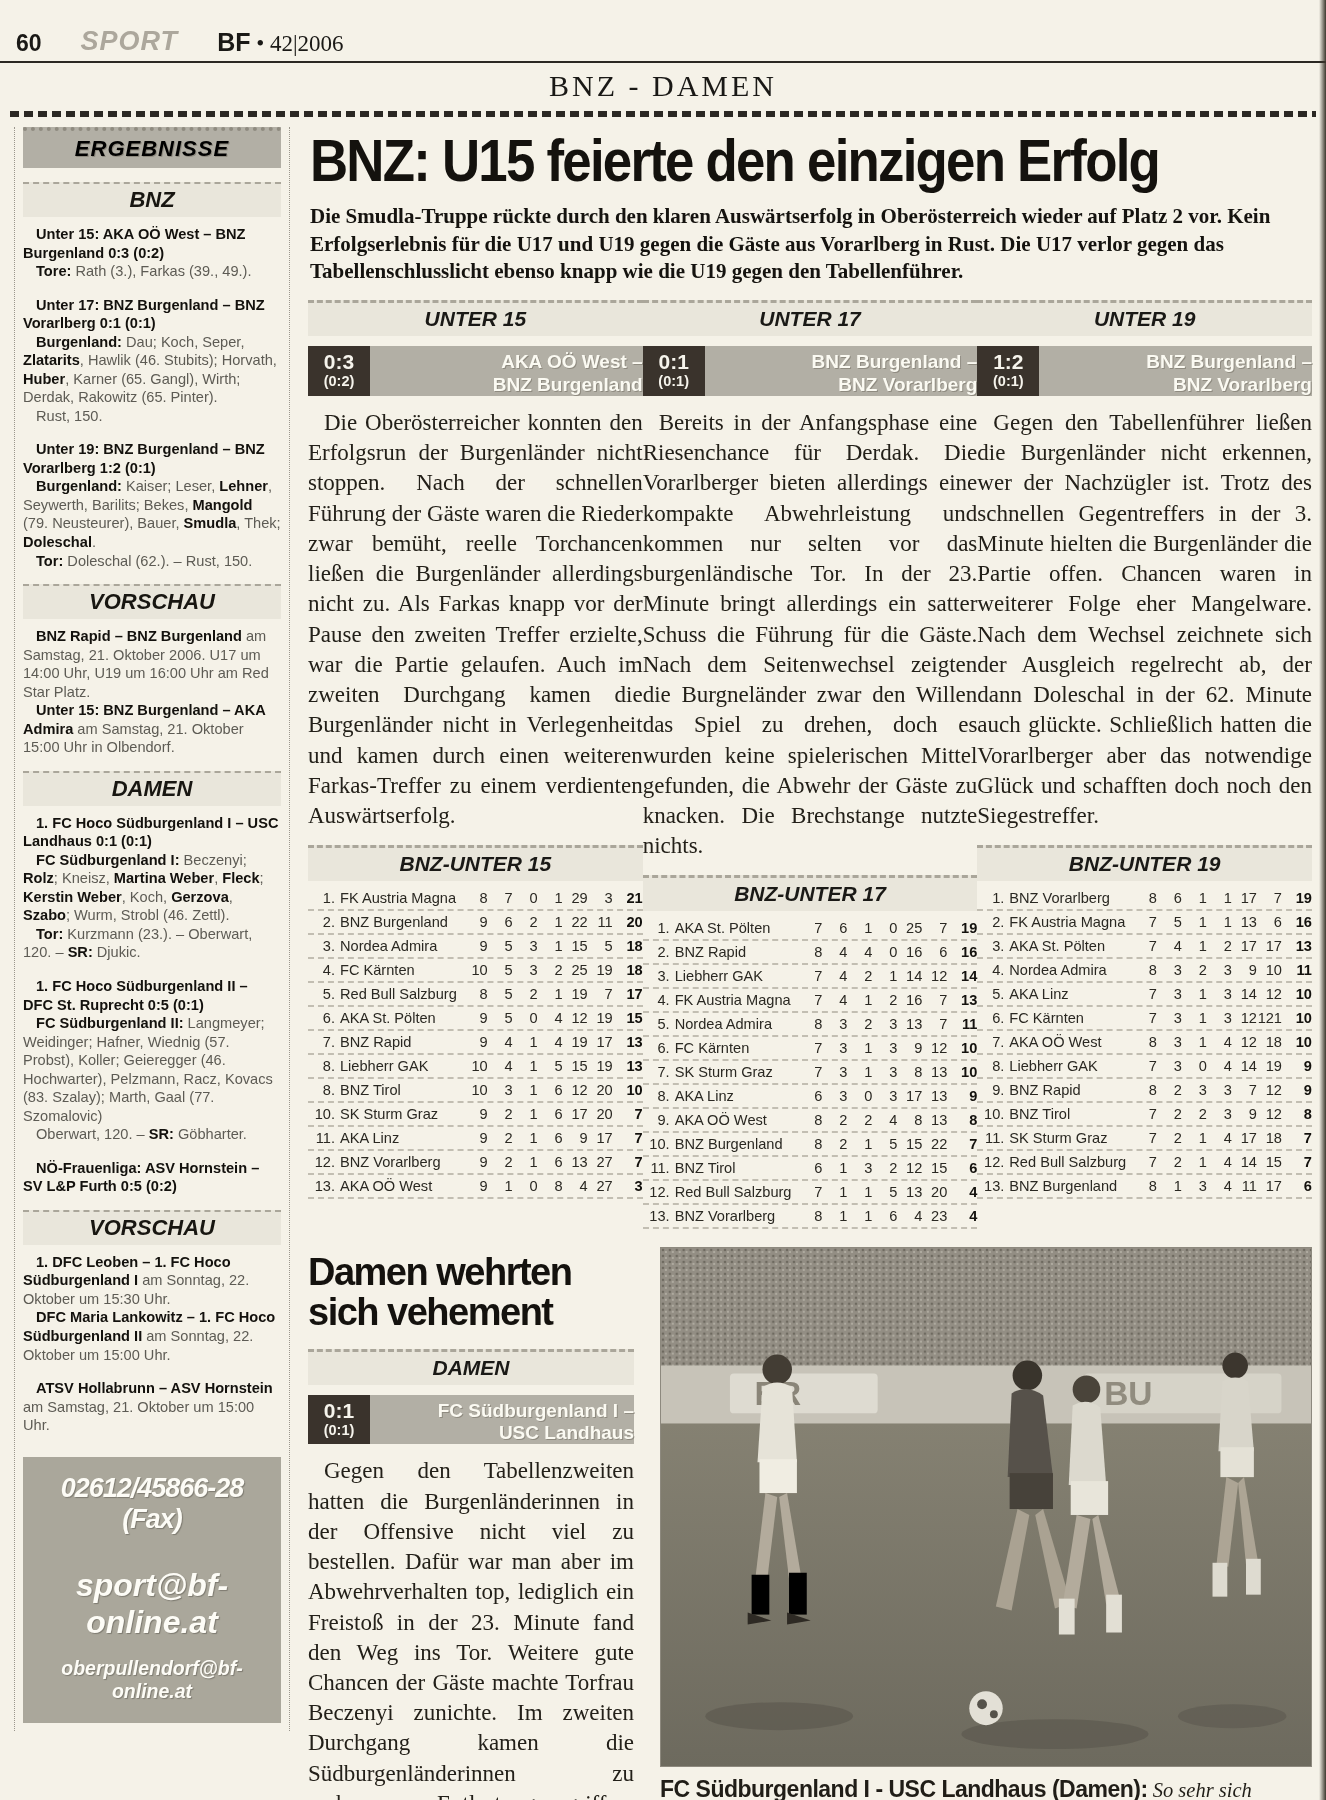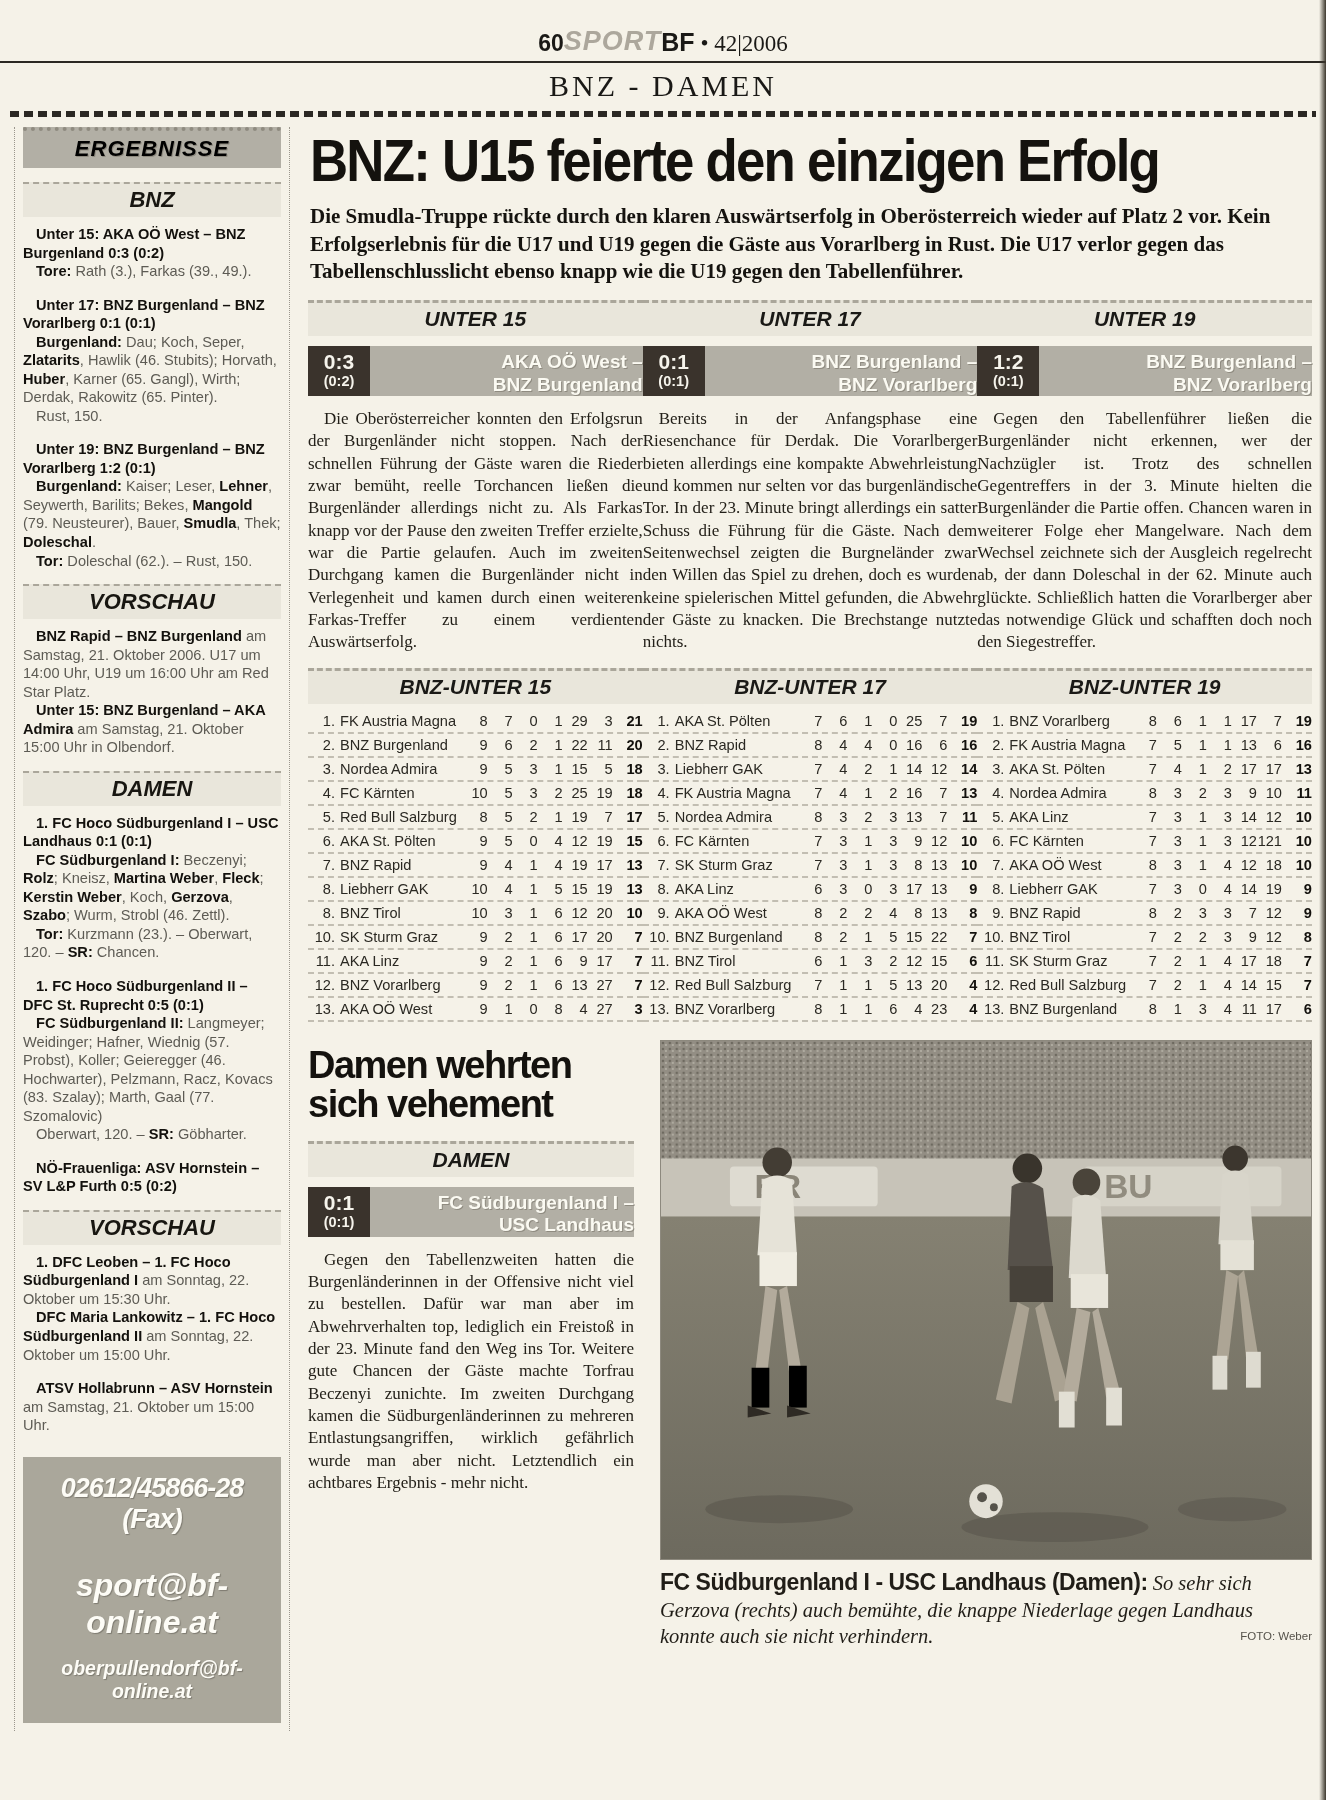--- a/index.html
+++ b/index.html
@@ -2,22 +2,22 @@
 <html><head>
 <meta charset="utf-8">
 <style>
   html,body{margin:0;padding:0;background:#d8d4c8;}
   .page{
     width:1326px;height:1800px;margin:0 auto;position:relative;overflow:hidden;
     background:#f5f2e8;color:#1a1916;
     font-family:"Liberation Sans",sans-serif;
   }
   
-  .hdr{display:flex;align-items:flex-end;justify-content:center;
-       padding:26px 16px 4px 16px;border-bottom:2px solid #2b2823;}
+  .hdr{display:flex;align-items:flex-end;justify-content:flex-start;
+       padding:26px 16px 4px 16px;border-bottom:2px solid #2b2823;gap:39px;}
   .hdr-pageno{font-size:23px;font-weight:bold;}
   .hdr-section{font-size:27px;font-weight:bold;font-style:italic;color:#aca79c;letter-spacing:1px;}
   .hdr-brand{font-size:23px;font-family:"Liberation Serif",serif;}
   .hdr-brand b{font-family:"Liberation Sans",sans-serif;font-size:25px;}
   .rubric{text-align:center;font-family:"Liberation Serif",serif;font-size:30px;
           letter-spacing:3px;padding:6px 0 8px 0;}
   .fatdash{height:6px;margin:0 10px 0 10px;
     background:repeating-linear-gradient(90deg,#2b2823 0 9px,transparent 9px 14px);}
   
   .cols{display:flex;align-items:flex-start;padding:10px 14px 0 14px;gap:18px;}
@@ -51,21 +51,21 @@
   .colbanner{background:#e9e6db;font-weight:bold;font-style:italic;font-size:21px;
     text-align:center;padding:4px 0 5px 0;border-top:3px dashed #aaa69a;}
   .scorebox{display:flex;margin-top:10px;}
   .sb-score{background:#3a332c;color:#f6f4ec;width:62px;flex:0 0 62px;text-align:center;
             padding:5px 0 4px 0;}
   .sb-score .s1{font-size:21px;font-weight:bold;line-height:1.05;}
   .sb-score .s2{font-size:14.5px;font-weight:bold;}
   .sb-teams{background:#b2afa5;color:#fbfaf2;font-weight:bold;font-size:19px;
     line-height:1.18;padding:5px 0 0 12px;flex:1;font-stretch:condensed;
     text-shadow:1px 1px 0 #8f8b80;text-align:right;}
-  .article{font-family:"Liberation Serif",serif;font-size:17px;line-height:1.315;
+  .article{font-family:"Liberation Serif",serif;font-size:23px;line-height:1.315;
     text-align:justify;margin-top:12px;text-indent:16px;color:#232019;}
   .tbanner{margin-top:14px;margin-bottom:6px;}
   
   .ltable{font-size:14.6px;}
   .trow{display:flex;align-items:baseline;padding:3px 0 3px 0;
         border-bottom:2px dashed #c2beb2;}
   .c-rank{width:27px;text-align:right;flex:0 0 27px;color:#2a2822;}
   .c-name{flex:1;padding-left:5px;color:#2a2822;white-space:nowrap;overflow:hidden;}
   .c-num{width:25px;text-align:right;flex:0 0 25px;color:#2a2822;}
   .c-pts{width:30px;text-align:right;flex:0 0 30px;font-weight:bold;color:#13110d;}
@@ -112,21 +112,21 @@
           <div class="sb-gap"></div>
           <div class="sb-para"><span class="seg-b">Unter 19: BNZ Burgenland – BNZ Vorarlberg 1:2 (0:1)</span></div>
           <div class="sb-para"><span class="seg-b">Burgenland: </span><span class="seg-g">Kaiser; Leser, </span><span class="seg-b">Lehner</span><span class="seg-g">, Seywerth, Barilits; Bekes, </span><span class="seg-b">Mangold</span><span class="seg-g"> (79. Neusteurer), Bauer, </span><span class="seg-b">Smudla</span><span class="seg-g">, Thek; </span><span class="seg-b">Doleschal</span><span class="seg-g">.</span></div>
           <div class="sb-para"><span class="seg-b">Tor: </span><span class="seg-g">Doleschal (62.). – Rust, 150.</span></div>
           <div class="sb-subbanner">VORSCHAU</div>
           <div class="sb-para"><span class="seg-b">BNZ Rapid – BNZ Burgenland</span><span class="seg-g"> am Samstag, 21. Oktober 2006. U17 um 14:00 Uhr, U19 um 16:00 Uhr am Red Star Platz.</span></div>
           <div class="sb-para"><span class="seg-b">Unter 15: BNZ Burgenland – AKA Admira</span><span class="seg-g"> am Samstag, 21. Oktober 15:00 Uhr in Olbendorf.</span></div>
           <div class="sb-subbanner">DAMEN</div>
           <div class="sb-para"><span class="seg-b">1. FC Hoco Südburgenland I –  USC Landhaus 0:1 (0:1)</span></div>
           <div class="sb-para"><span class="seg-b">FC Südburgenland I: </span><span class="seg-g">Beczenyi; </span><span class="seg-b">Rolz</span><span class="seg-g">; Kneisz, </span><span class="seg-b">Martina Weber</span><span class="seg-g">, </span><span class="seg-b">Fleck</span><span class="seg-g">; </span><span class="seg-b">Kerstin Weber</span><span class="seg-g">, Koch, </span><span class="seg-b">Gerzova</span><span class="seg-g">, </span><span class="seg-b">Szabo</span><span class="seg-g">; Wurm, Strobl (46. Zettl).</span></div>
-          <div class="sb-para"><span class="seg-b">Tor: </span><span class="seg-g">Kurzmann (23.). – Oberwart, 120. – </span><span class="seg-b">SR: </span><span class="seg-g">Chancen.</span></div>
+          <div class="sb-para"><span class="seg-b">Tor: </span><span class="seg-g">Kurzmann (23.). – Oberwart, 120. – </span><span class="seg-b">SR: </span><span class="seg-g">Djukic.</span></div>
           <div class="sb-gap"></div>
           <div class="sb-para"><span class="seg-b">1. FC Hoco Südburgenland II – DFC St. Ruprecht 0:5 (0:1)</span></div>
           <div class="sb-para"><span class="seg-b">FC Südburgenland II: </span><span class="seg-g">Langmeyer; Weidinger; Hafner, Wiednig (57.  Probst), Koller; Geieregger (46. Hochwarter), Pelzmann, Racz, Kovacs (83. Szalay); Marth, Gaal (77. Szomalovic)</span></div>
           <div class="sb-para"><span class="seg-g">Oberwart, 120. – </span><span class="seg-b">SR: </span><span class="seg-g">Göbharter.</span></div>
           <div class="sb-gap"></div>
           <div class="sb-para"><span class="seg-b">NÖ-Frauenliga: ASV Hornstein  – SV L&amp;P Furth 0:5 (0:2)</span></div>
           <div class="sb-subbanner">VORSCHAU</div>
           <div class="sb-para"><span class="seg-b">1. DFC Leoben – 1. FC Hoco Südburgenland I</span><span class="seg-g"> am Sonntag, 22. Oktober um 15:30 Uhr.</span></div>
           <div class="sb-para"><span class="seg-b">DFC Maria Lankowitz – 1. FC Hoco Südburgenland II</span><span class="seg-g"> am Sonntag, 22. Oktober um 15:00 Uhr.</span></div>
           <div class="sb-gap"></div>

